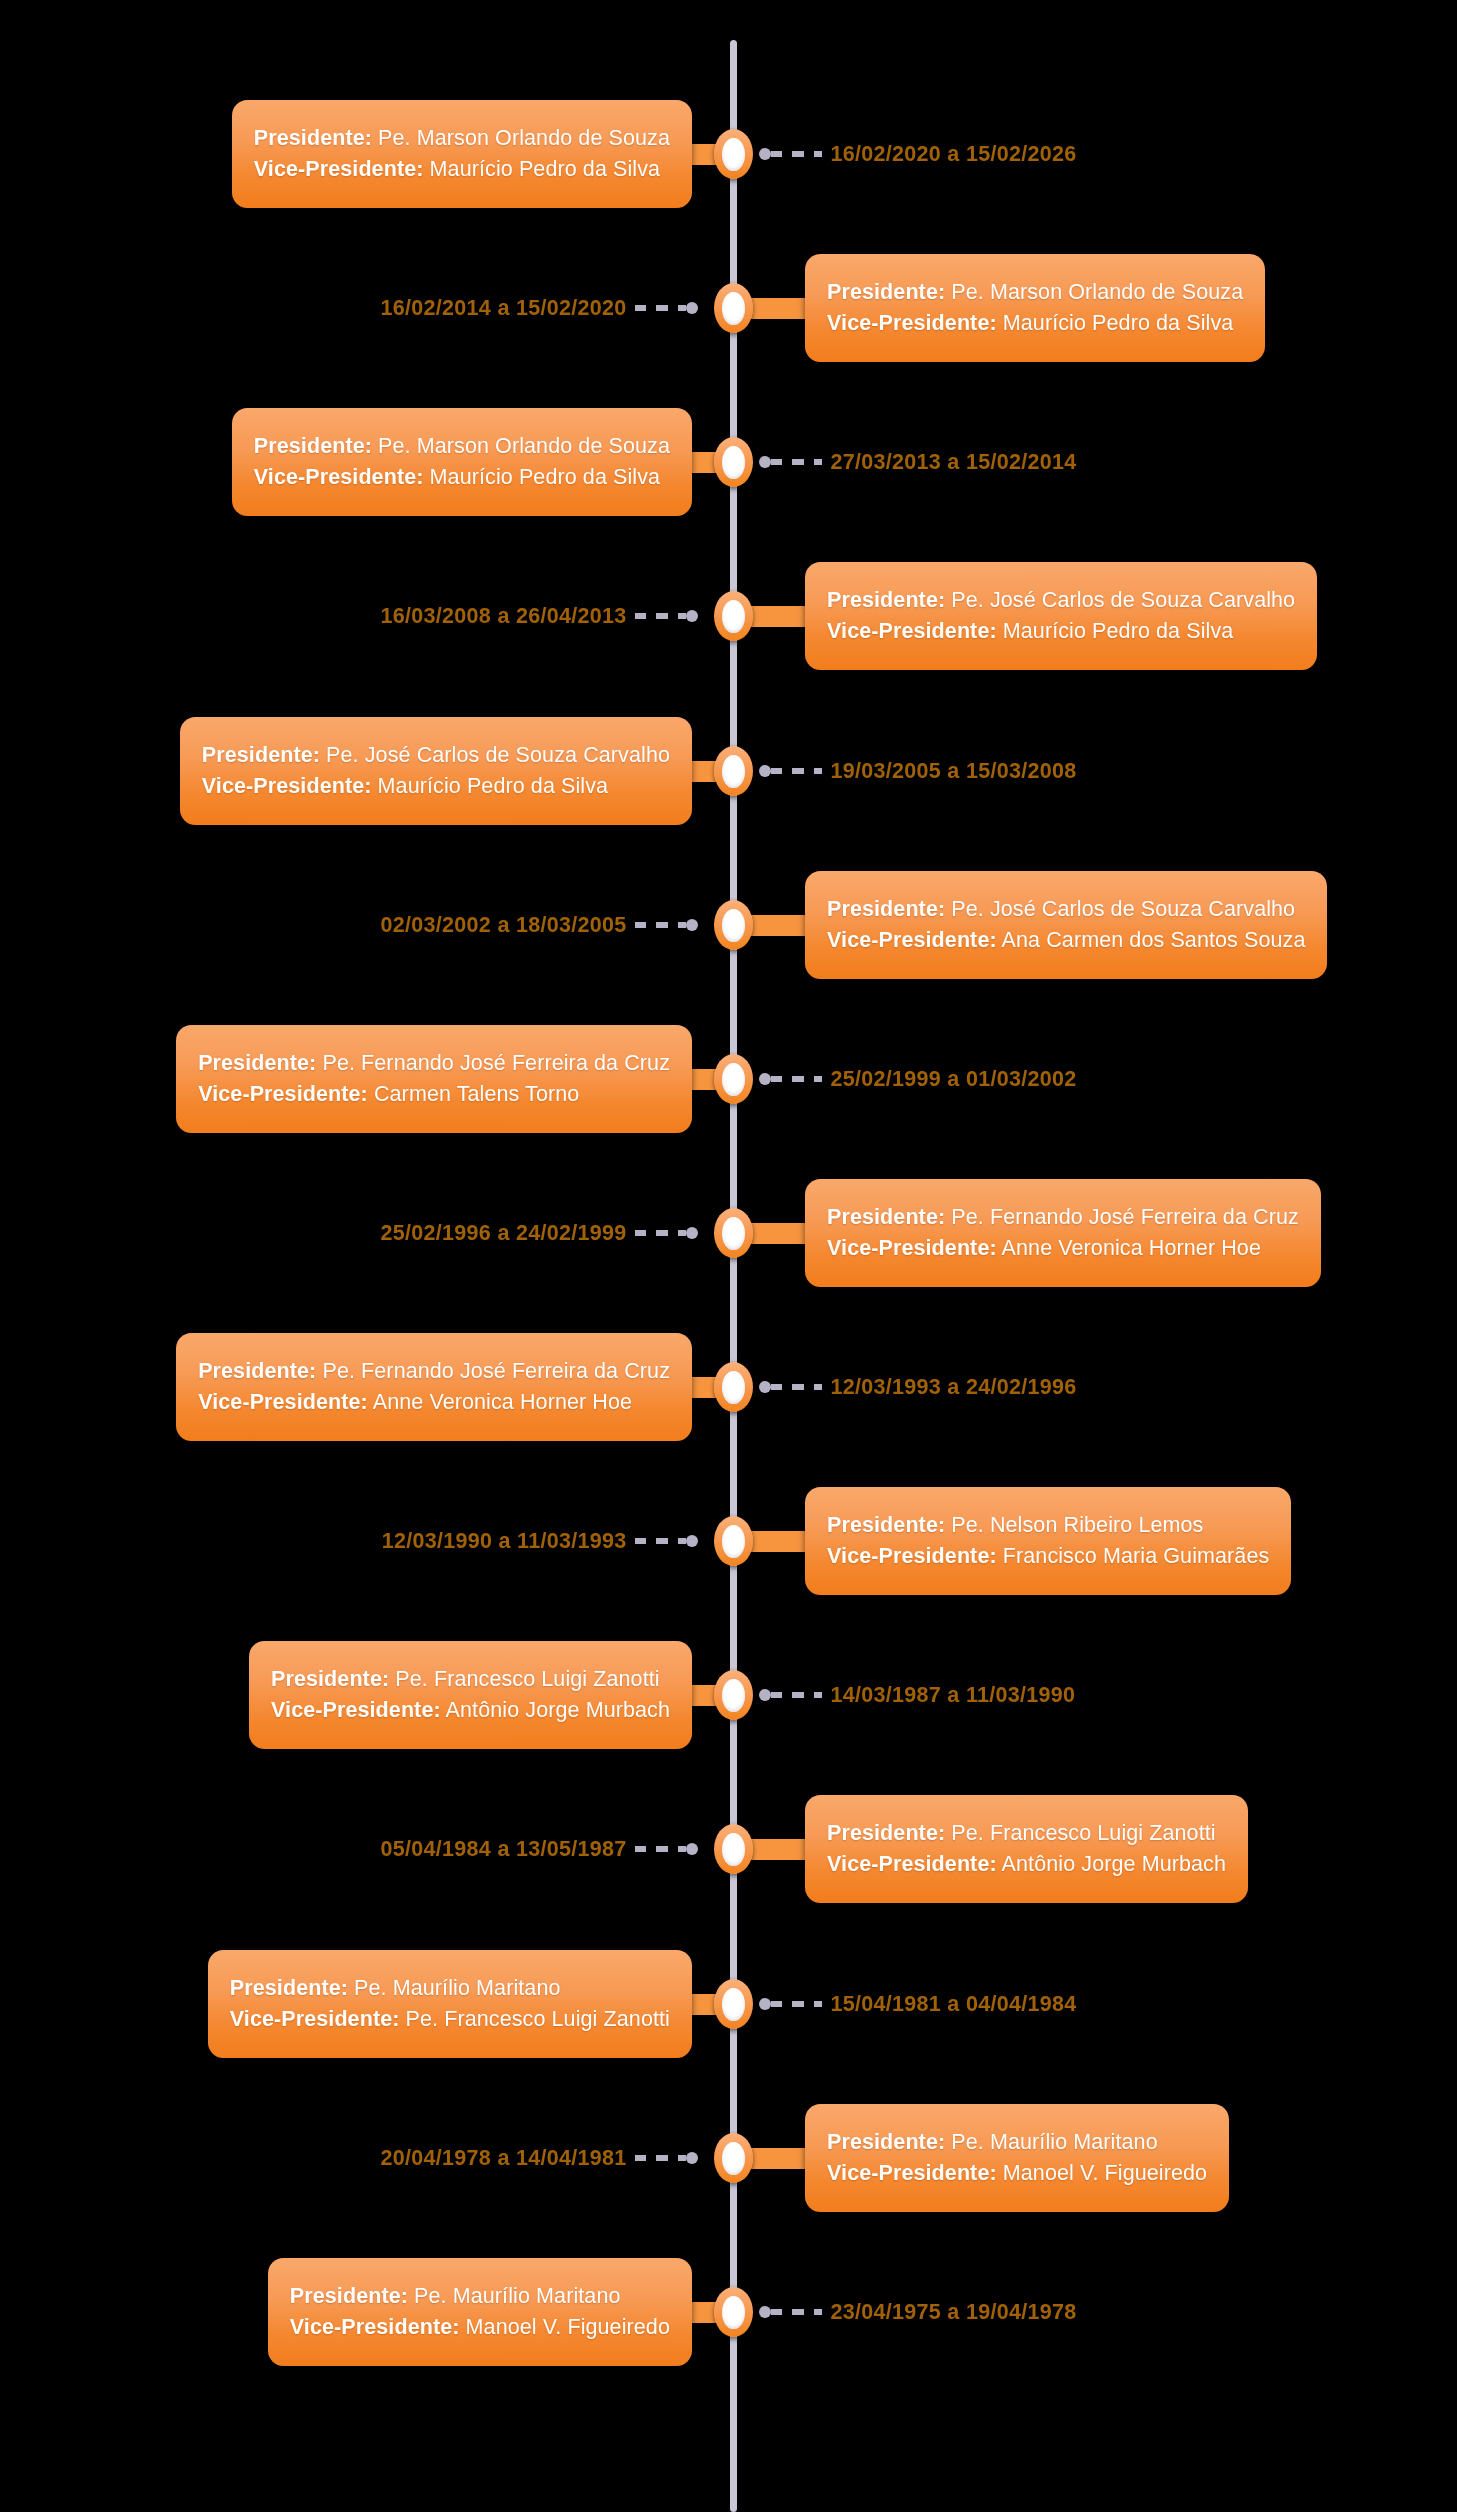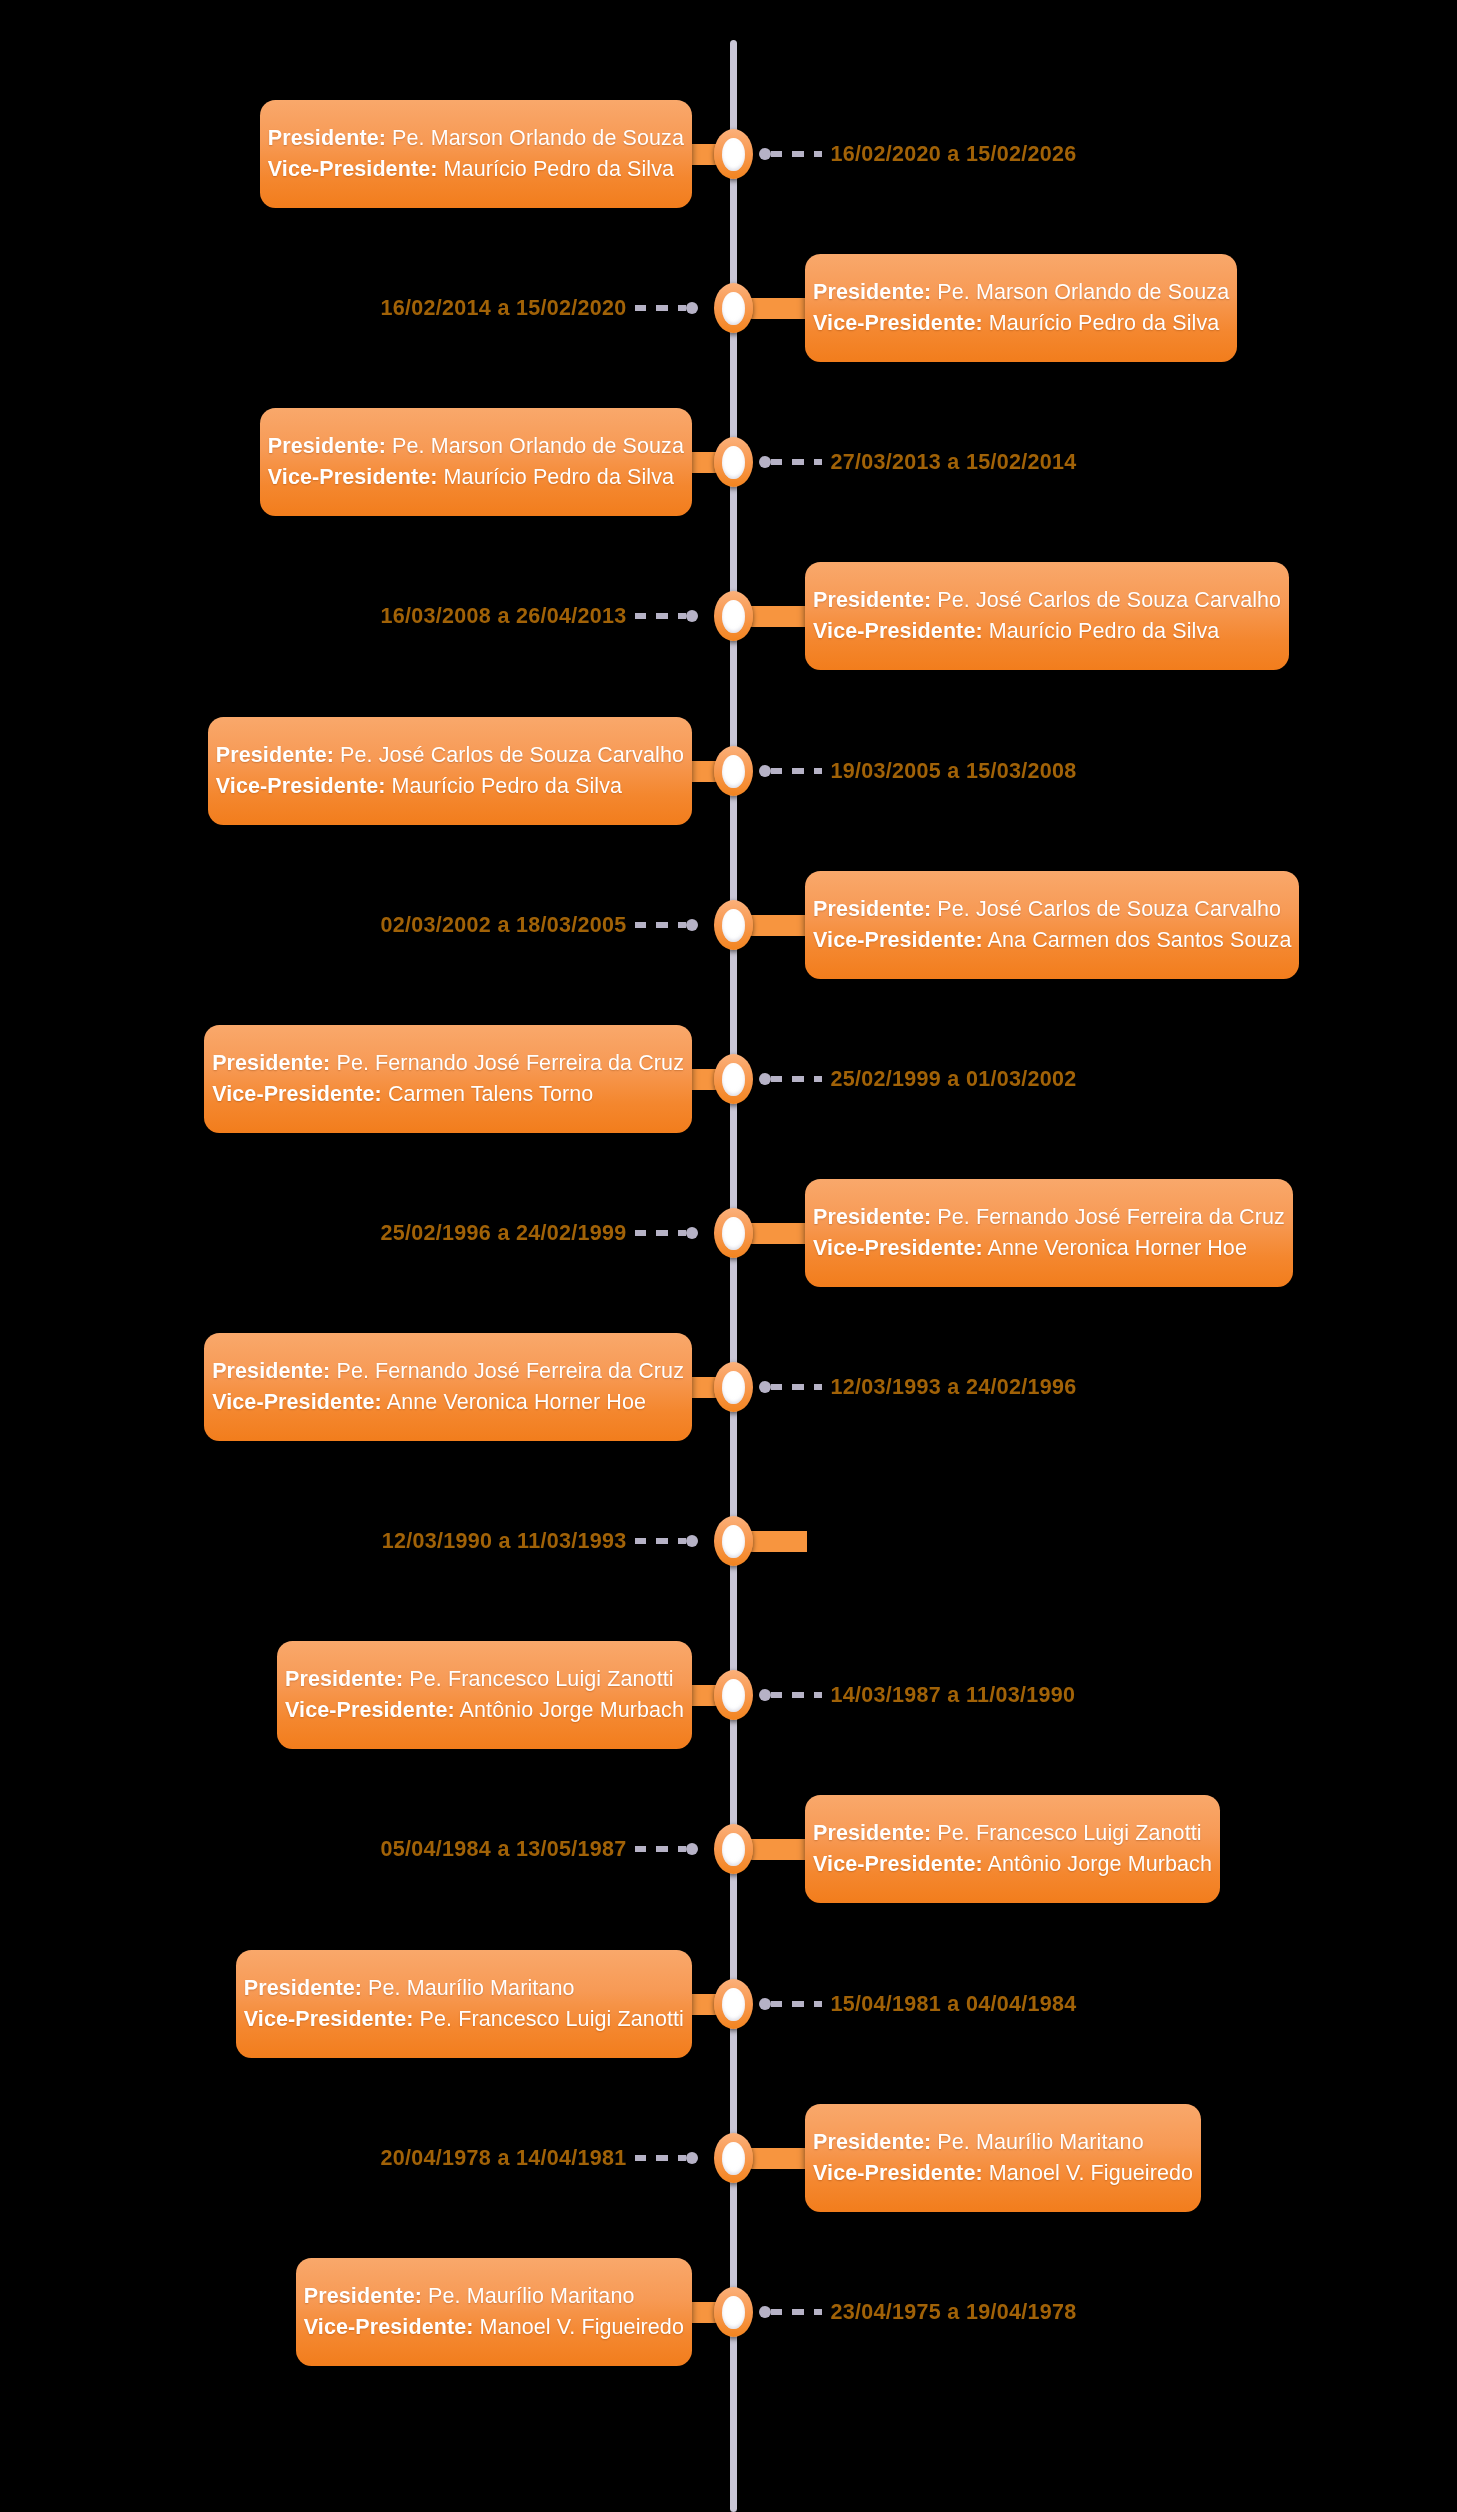--- a/index.html
+++ b/index.html
@@ -37,21 +37,21 @@
   .card {
     position:absolute;
     top:0;
     height:108px;
     border-radius:15.4px;
     background:linear-gradient(to bottom,#f9a86b 0%,#f79a55 38%,#f4872f 72%,#f27d1c 100%);
     box-shadow:0 2.6px 7.2px rgba(0,0,0,0.55);
     display:flex;
     flex-direction:column;
     justify-content:center;
-    padding:0 8px;
+    padding:0 22px;
   }
   .card.left  { right:765px; align-items:flex-start; }
   .card.right { left:805px;  align-items:flex-start; }
 
   .card .line {
     white-space:nowrap;
     font-size:21.5px;
     line-height:1.46;
     color:#ffffff;
     letter-spacing:0.1px;
@@ -274,20 +274,24 @@
         <div class="dash">
           <div class="cap"></div>
           <div class="seg"></div>
         </div>
         <div class="datetext">12/03/1993 a 24/02/1996</div>
       </div>
       <div class="node"></div>
     </div>
     <div class="row" style="top: 1487px;">
       <div class="stem right"></div>
+      <div class="card right">
+        <div class="line"><span class="lbl">Presidente:</span> <span class="val">Pe. Nelson Ribeiro Lemos</span></div>
+        <div class="line"><span class="lbl">Vice-Presidente:</span> <span class="val">Francisco Maria Guimarães</span></div>
+      </div>
       <div class="dateblock left">
         <div class="datetext">12/03/1990 a 11/03/1993</div>
         <div class="dash">
           <div class="cap"></div>
           <div class="seg"></div>
         </div>
       </div>
       <div class="node"></div>
     </div>
     <div class="row" style="top: 1641px;">

